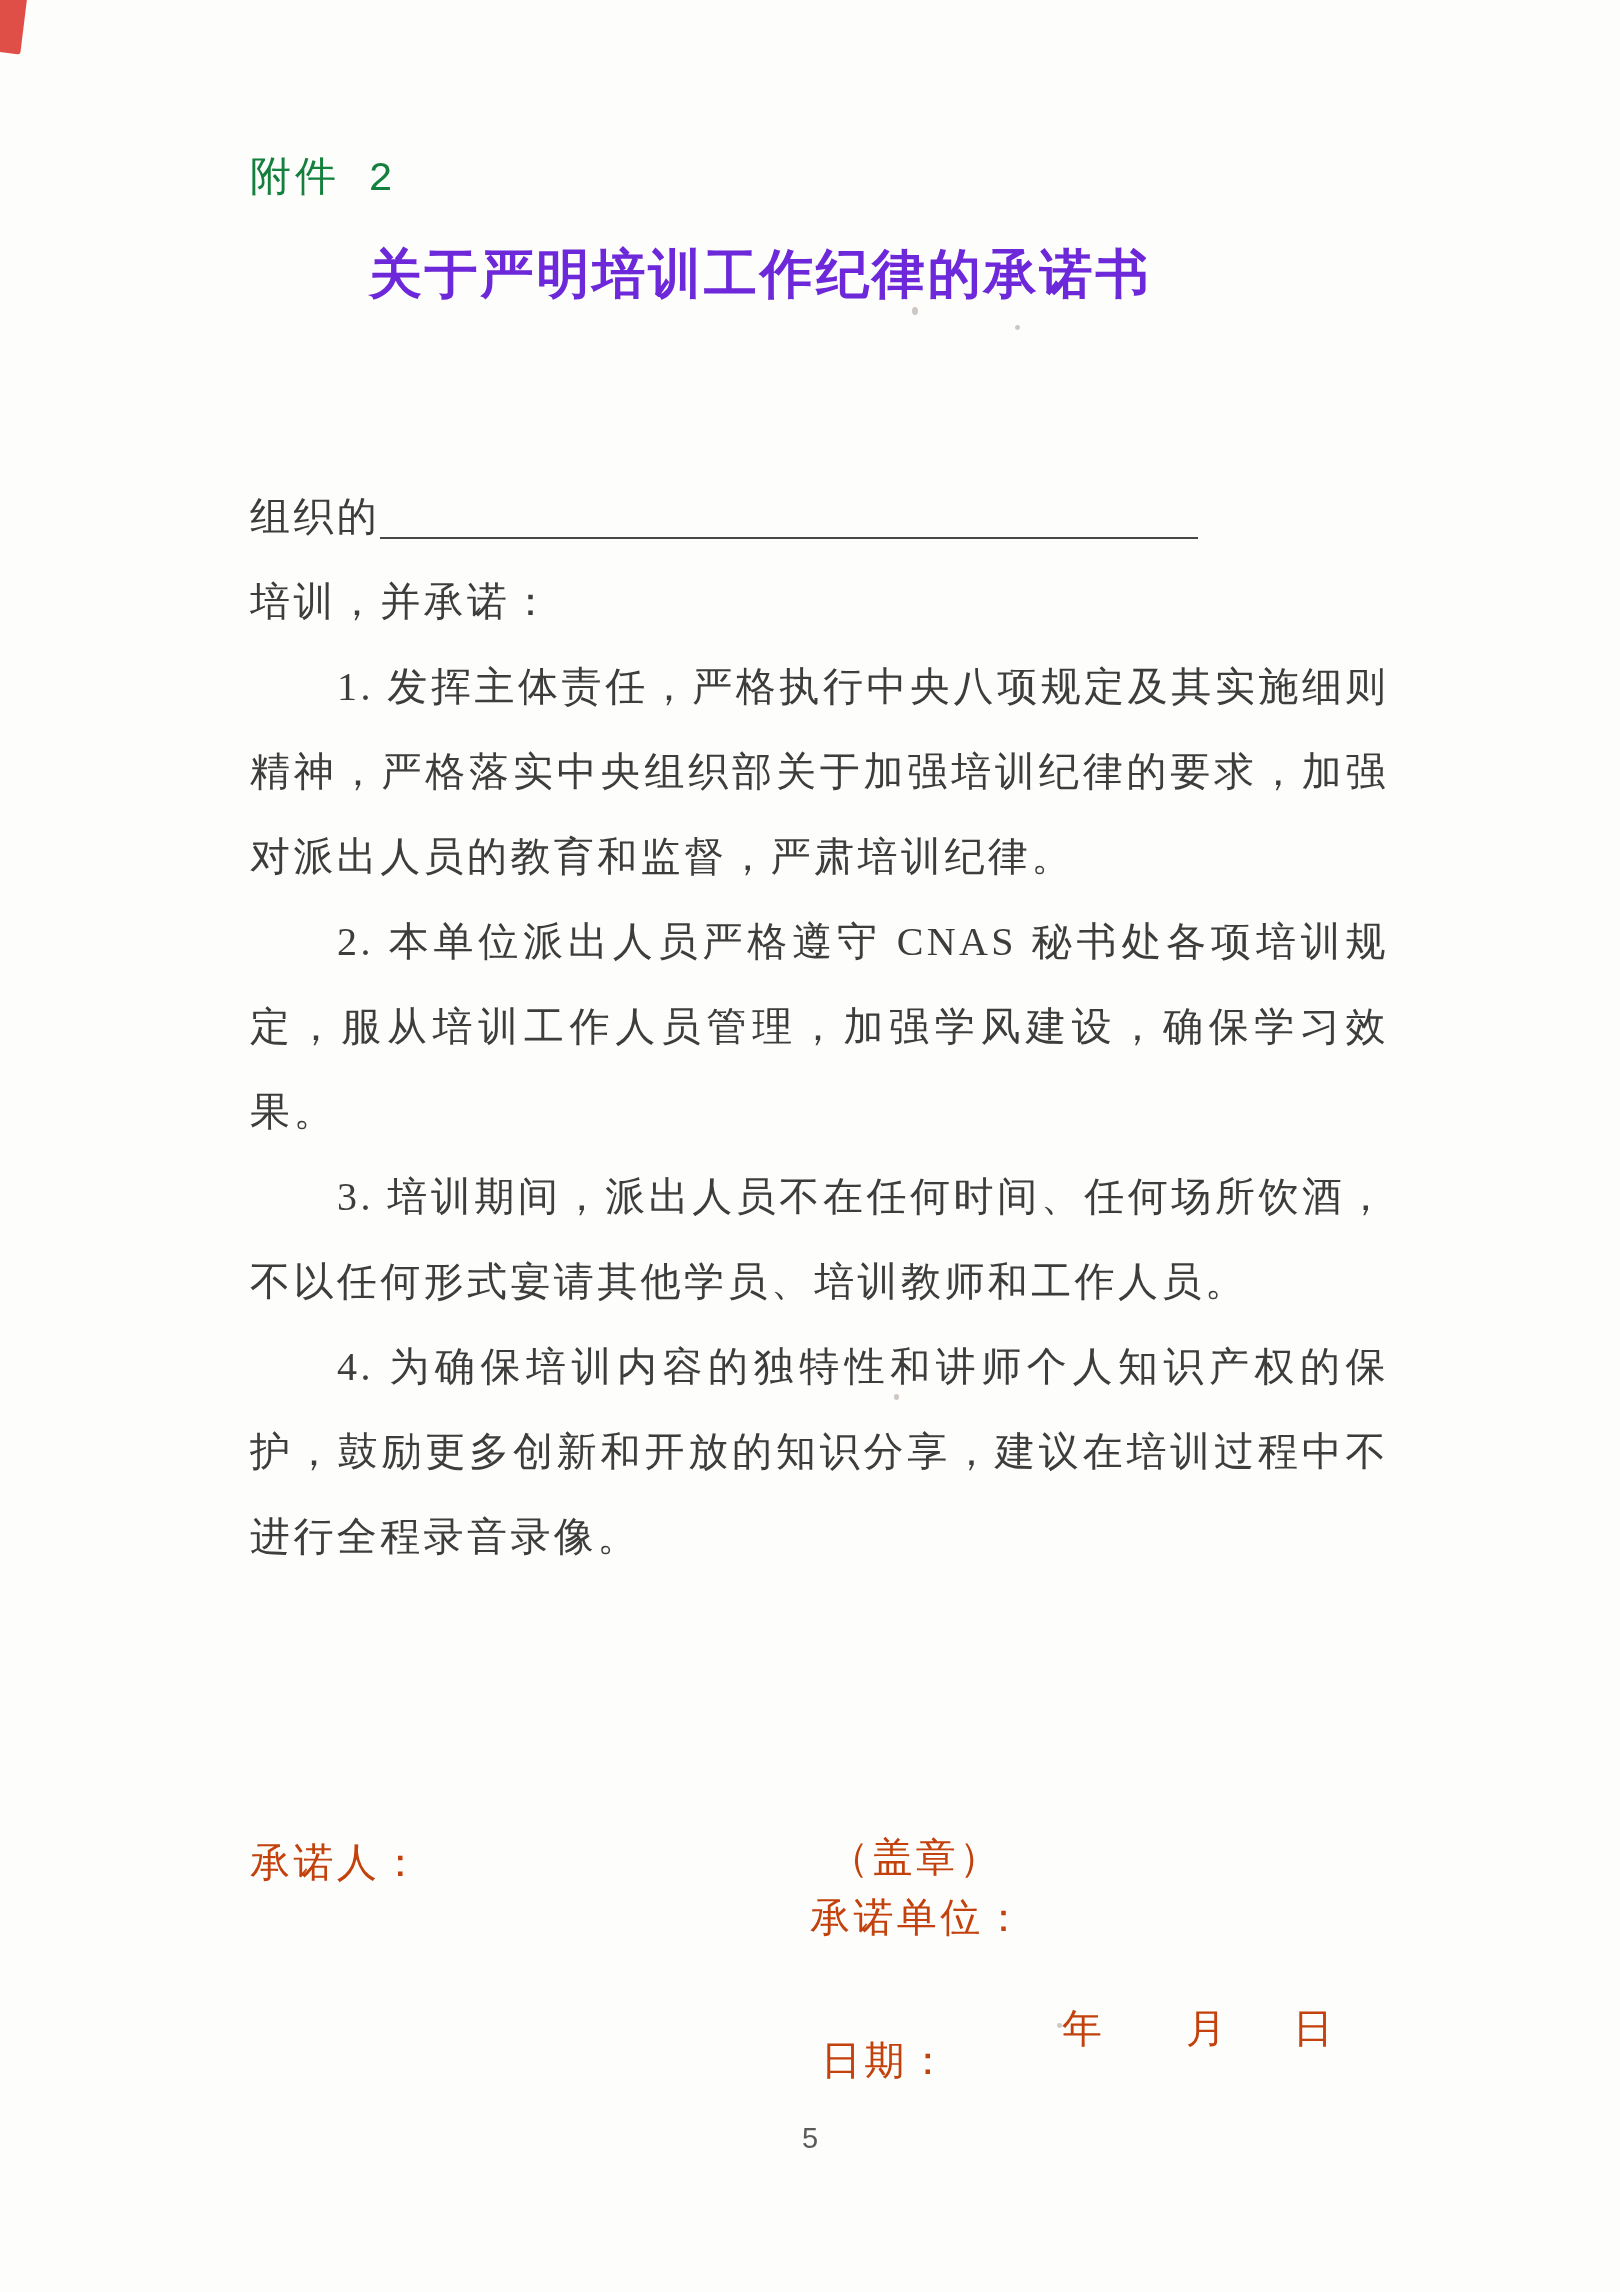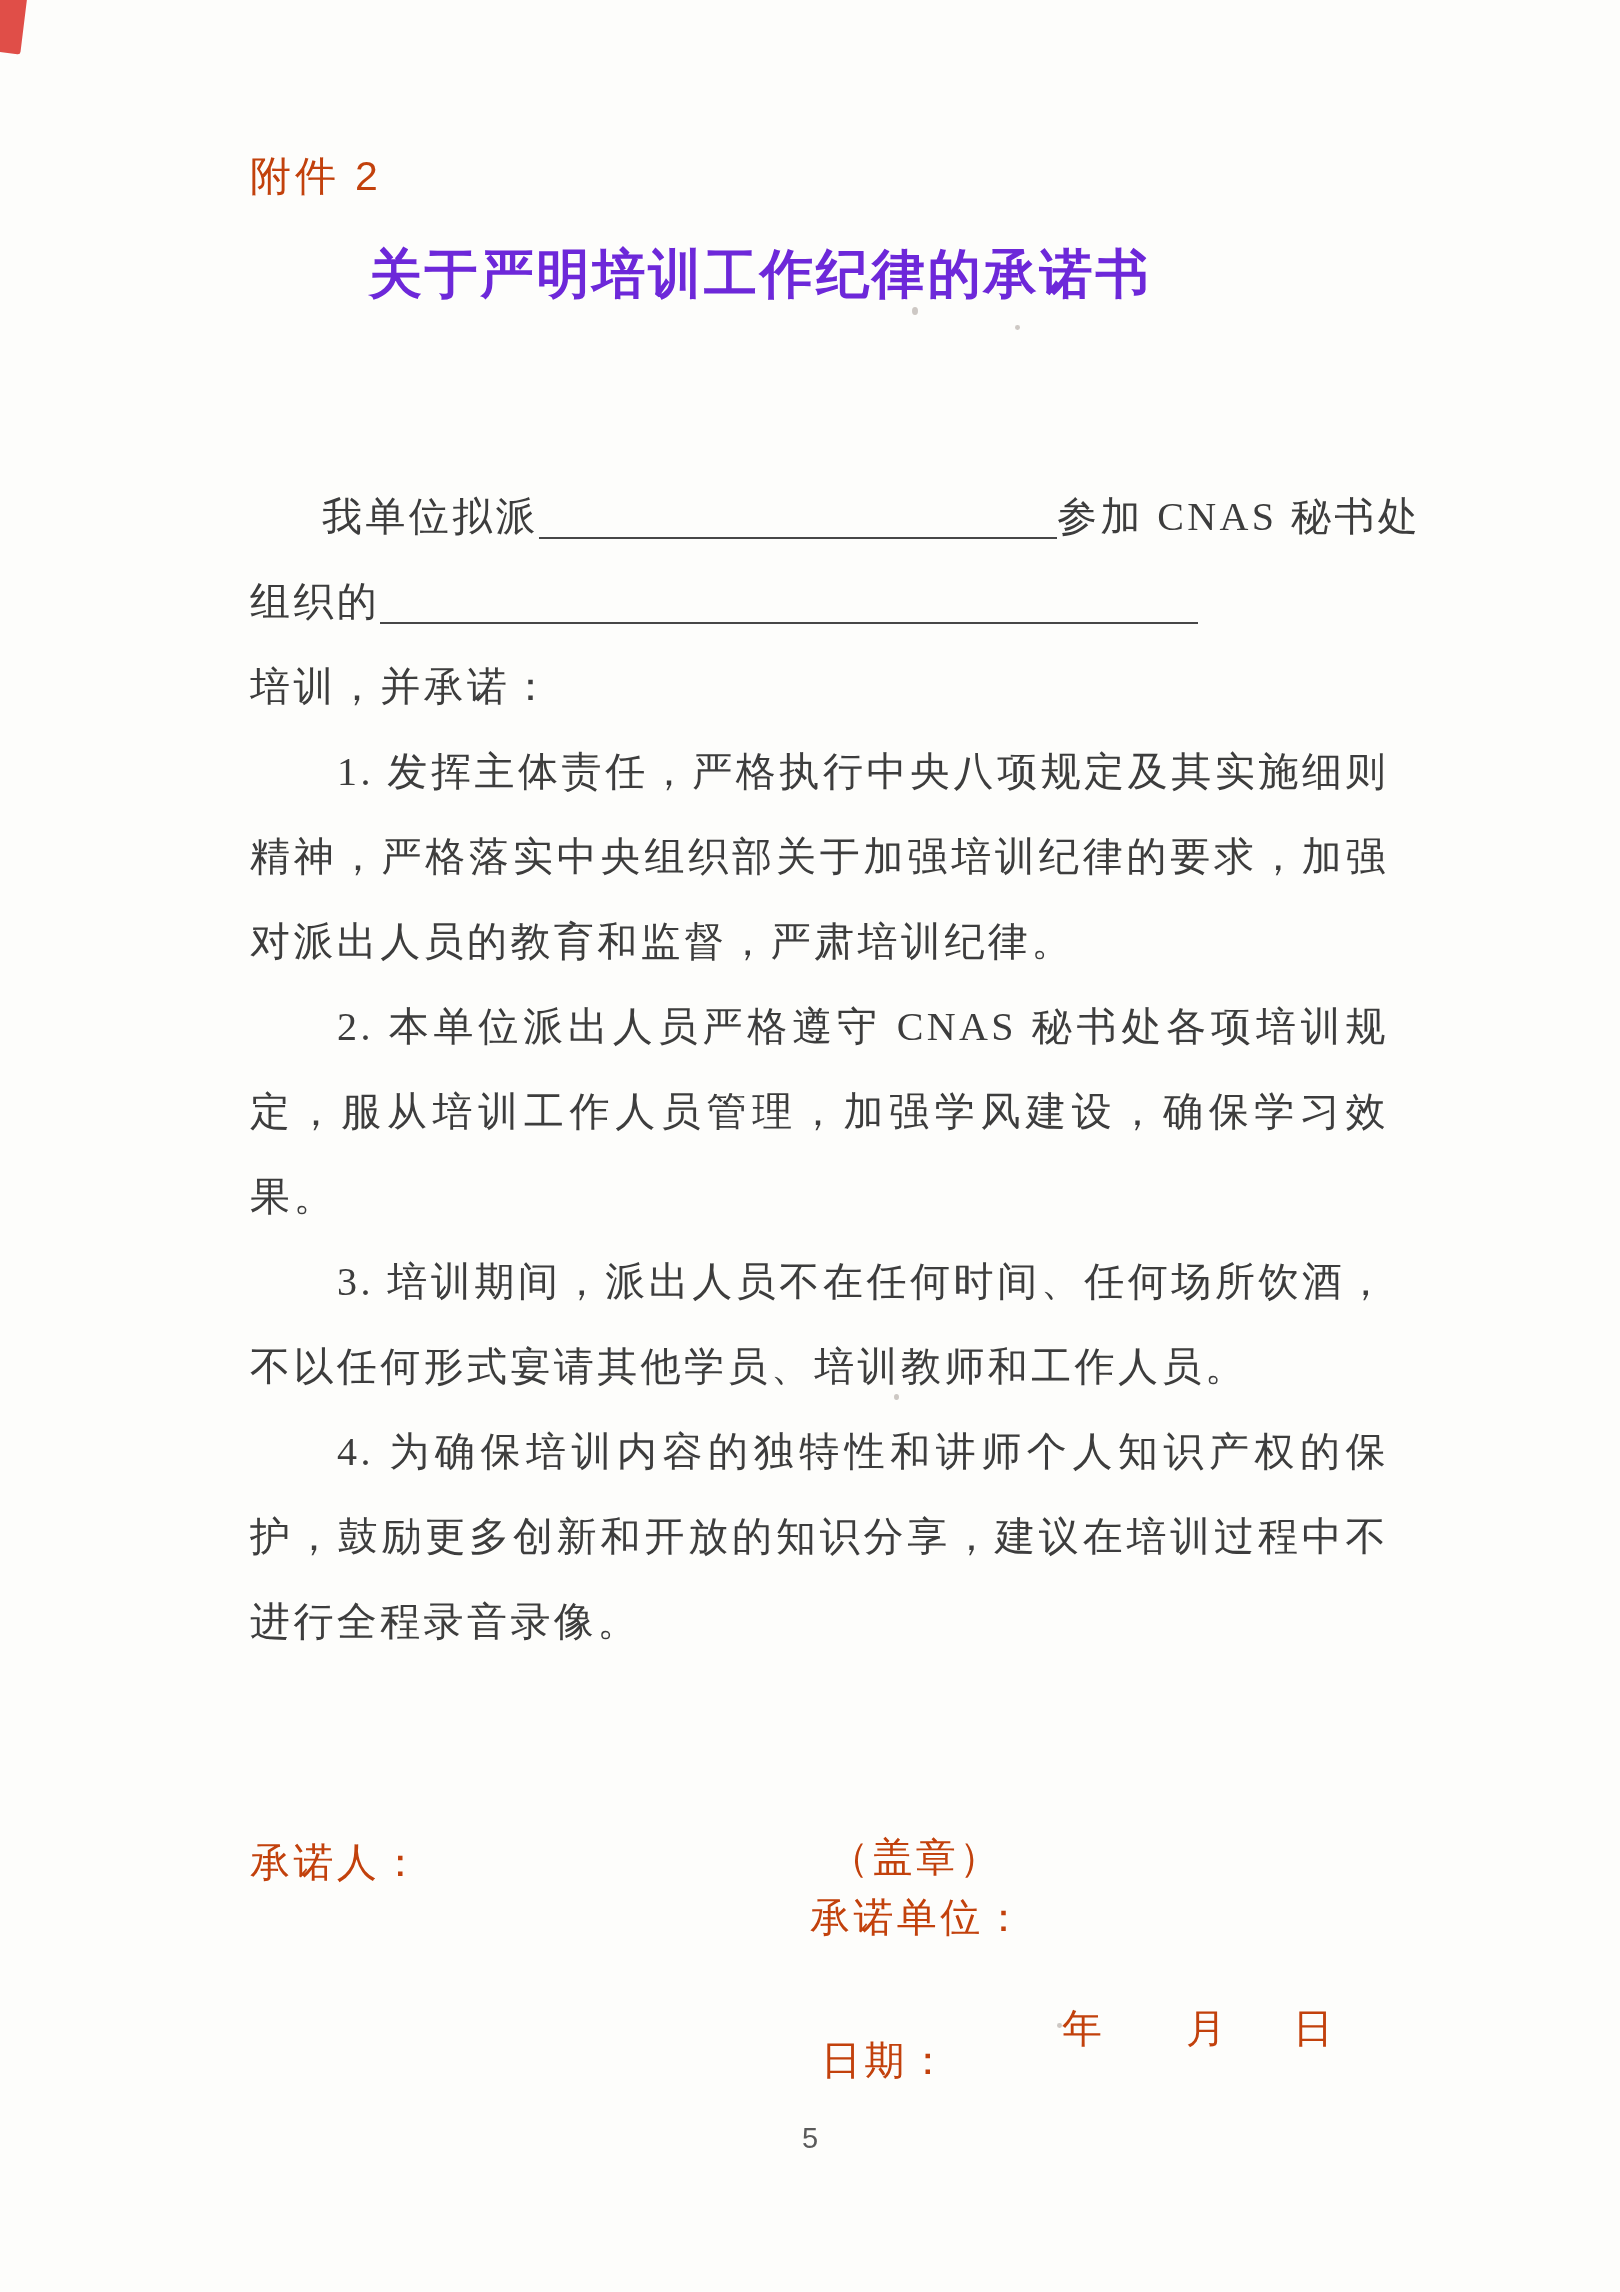--- a/index.html
+++ b/index.html
@@ -22,22 +22,22 @@
     transform:rotate(7deg);
     border-radius:2.9px;
     opacity:.92;
   }
 
   .attachment-label {
     position:absolute;
     left:250px; top:149px;
     font-size:41px;
     letter-spacing:3.9px;
-    font-family:Liberation Sans, sans-serif;
-    color:#c2410c;
+    font-family:Liberation Mono, monospace;
+    color:#15803d;
     white-space:nowrap;
   }
 
   .doc-title {
     position:absolute;
     left:760px; top:239px;
     transform:translateX(-50%);
     font-size:53px;
     font-weight:bold;
     letter-spacing:2.9px;
@@ -105,21 +105,20 @@
 <div class="page">
 
   <div class="corner-mark"></div>
 
   <div class="attachment-label">附件 2</div>
 
   <h1 class="doc-title" style="margin:0;">关于严明培训工作纪律的承诺书</h1>
 
   <div class="body-text">
 
-    <div class="intro-line indent"><span>我单位拟派</span><span class="blank blank-1"></span><span>参加 CNAS 秘书处</span></div>
 
     <div class="intro-line"><span>组织的</span><span class="blank blank-2"></span></div>
 
     <div class="intro-line">培训，并承诺：</div>
 
     <p class="item">1. 发挥主体责任，严格执行中央八项规定及其实施细则精神，严格落实中央组织部关于加强培训纪律的要求，加强对派出人员的教育和监督，严肃培训纪律。</p>
     <p class="item">2. 本单位派出人员严格遵守 CNAS 秘书处各项培训规定，服从培训工作人员管理，加强学风建设，确保学习效果。</p>
     <p class="item">3. 培训期间，派出人员不在任何时间、任何场所饮酒，不以任何形式宴请其他学员、培训教师和工作人员。</p>
     <p class="item">4. 为确保培训内容的独特性和讲师个人知识产权的保护，鼓励更多创新和开放的知识分享，建议在培训过程中不进行全程录音录像。</p>
 

